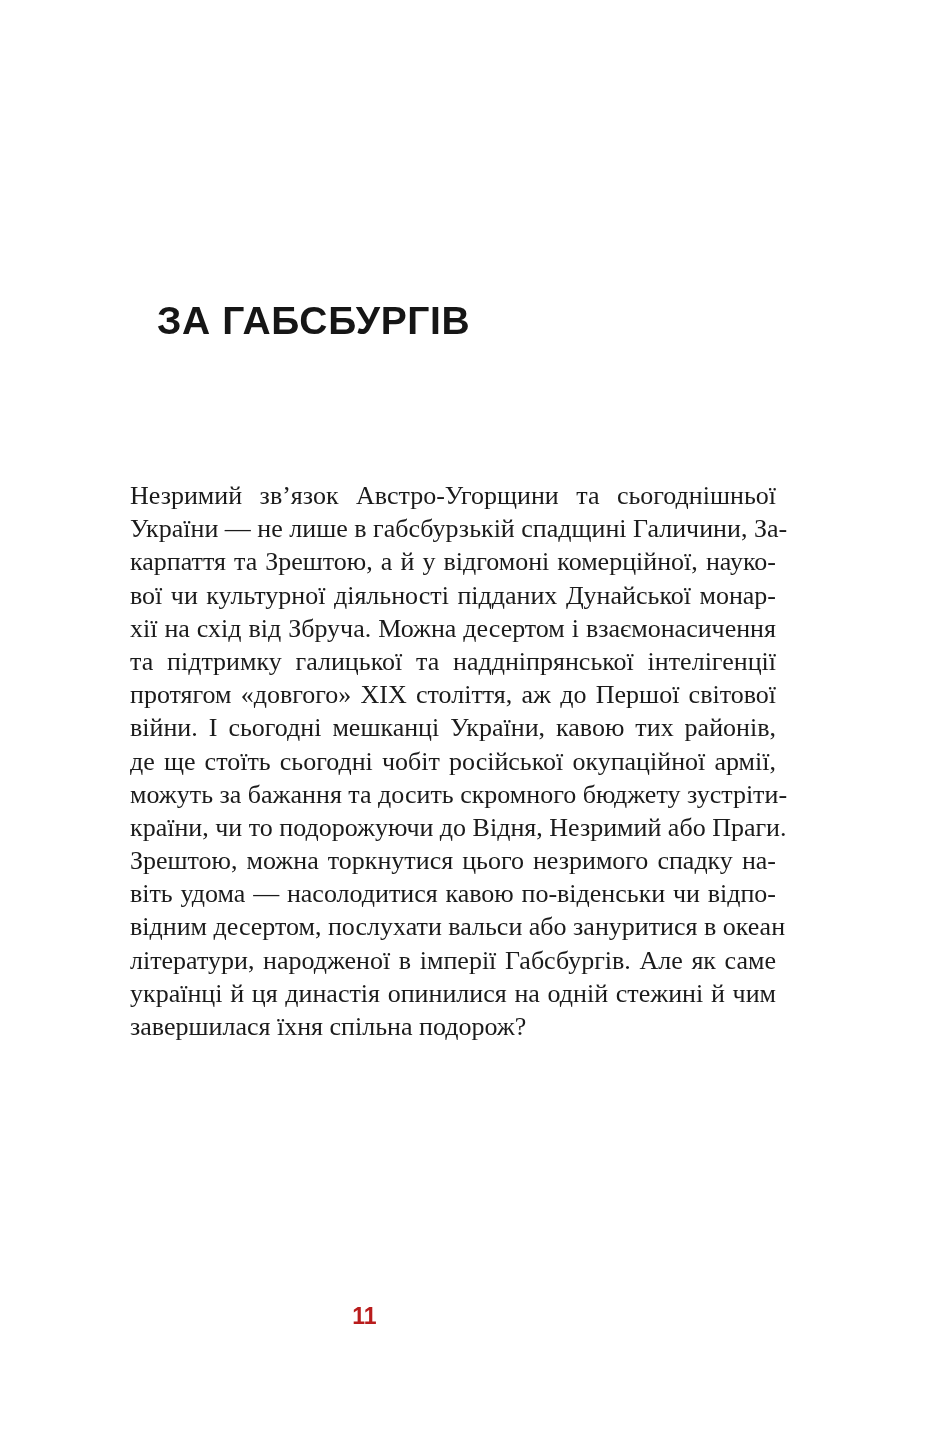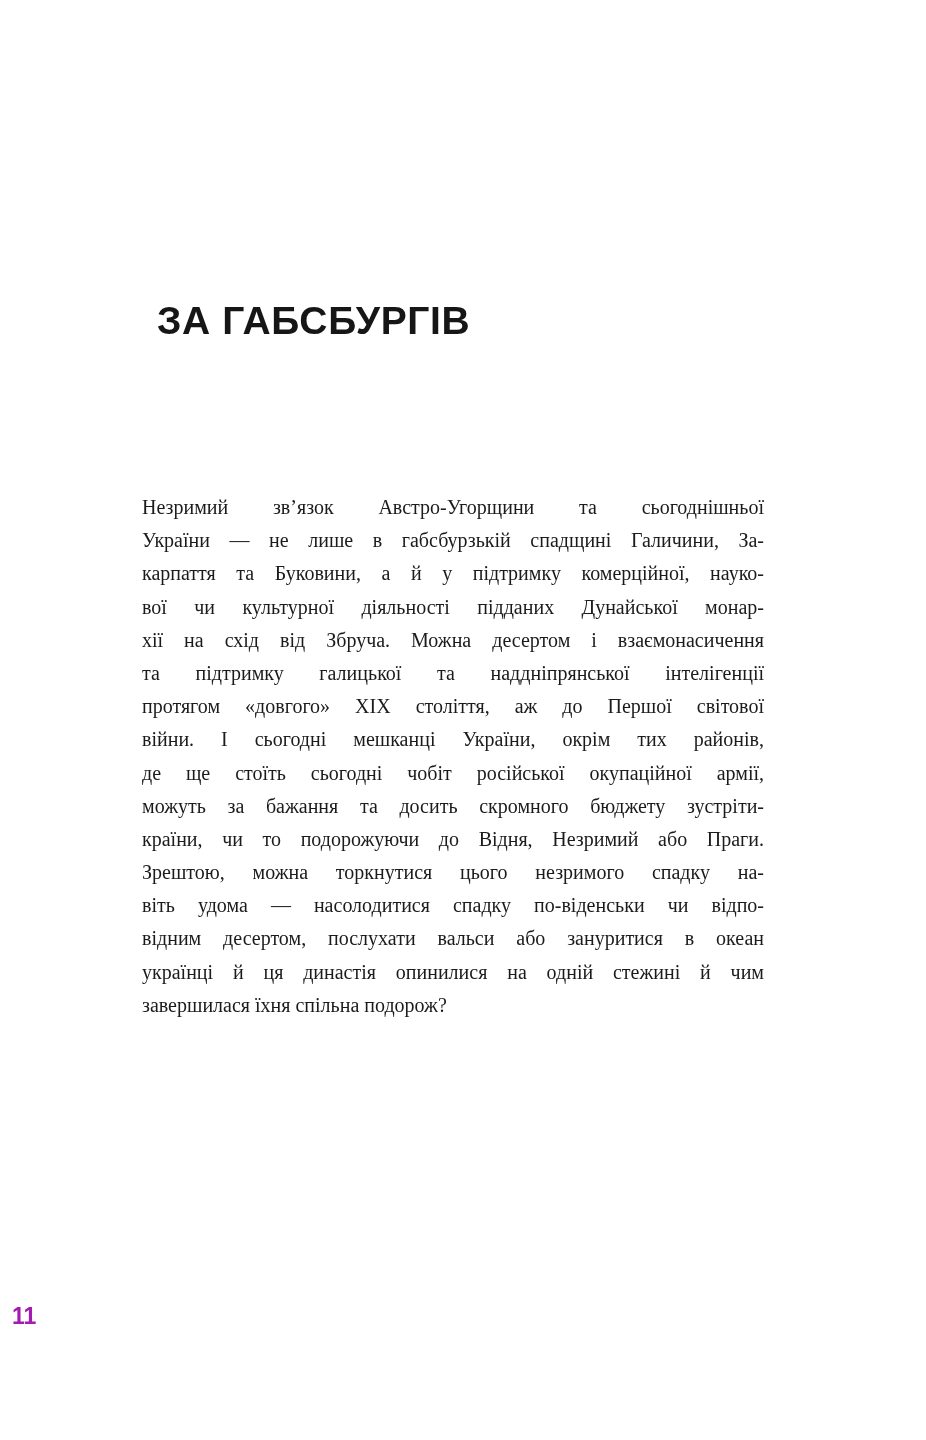--- a/index.html
+++ b/index.html
@@ -38,22 +38,22 @@
 
   
   .body-block {
     position: absolute;
     left: 130px;
     top: 479px;
     width: 646px;
   }
 
   .body-paragraph {
-    margin: 12px;
-    font-size: 20px;
+    margin: 0;
+    font-size: 26px;
     line-height: 33.2px;
     color: #1b1b1b;
     text-align: left;
     word-spacing: 0px;
   }
 
   
   .text-line {
     display: block;
     white-space: nowrap;
@@ -64,54 +64,55 @@
 
   
   .text-line.line-last {
     text-align: right;
     text-align-last: left;
   }
 
   
   .page-number {
     position: absolute;
-    left: 12px;
+    left: 0;
     top: 1303px;
     width: 729px;
-    text-align: left;
+    text-align: center;
     font-family: "Liberation Sans", "DejaVu Sans", sans-serif;
     font-weight: bold;
     font-size: 23px;
     line-height: 26px;
-    color: #a21caf;
+    color: #b91c1c;
   }
 </style>
 </head>
 <body>
 
 <div class="page">
 
   <h1 class="chapter-title">ЗА ГАБСБУРГІВ</h1>
 
   <div class="body-block">
     <p class="body-paragraph">
       <span class="text-line">Незримий зв’язок Австро-Угорщини та сьогоднішньої</span>
       <span class="text-line">України — не лише в габсбурзькій спадщині Галичини, За-</span>
-      <span class="text-line">карпаття та Буковини, а й у підтримку комерційної, науко-</span>
+      <span class="text-line">карпаття та Зрештою, а й у відгомоні комерційної, науко-</span>
       <span class="text-line">вої чи культурної діяльності підданих Дунайської монар-</span>
       <span class="text-line">хії на схід від Збруча. Можна десертом і взаємонасичення</span>
       <span class="text-line">та підтримку галицької та наддніпрянської інтелігенції</span>
       <span class="text-line">протягом «довгого» XIX століття, аж до Першої світової</span>
-      <span class="text-line">війни. І сьогодні мешканці України, окрім тих районів,</span>
+      <span class="text-line">війни. І сьогодні мешканці України, кавою тих районів,</span>
       <span class="text-line">де ще стоїть сьогодні чобіт російської окупаційної армії,</span>
       <span class="text-line">можуть за бажання та досить скромного бюджету зустріти-</span>
       <span class="text-line">країни, чи то подорожуючи до Відня, Незримий або Праги.</span>
       <span class="text-line">Зрештою, можна торкнутися цього незримого спадку на-</span>
-      <span class="text-line">віть удома — насолодитися спадку по-віденськи чи відпо-</span>
+      <span class="text-line">віть удома — насолодитися кавою по-віденськи чи відпо-</span>
       <span class="text-line">відним десертом, послухати вальси або зануритися в океан</span>
+      <span class="text-line">літератури, народженої в імперії Габсбургів. Але як саме</span>
       <span class="text-line">українці й ця династія опинилися на одній стежині й чим</span>
       <span class="text-line line-last">завершилася їхня спільна подорож?</span>
     </p>
   </div>
 
   <div class="page-number">11</div>
 
 </div>
 
 </body></html>

